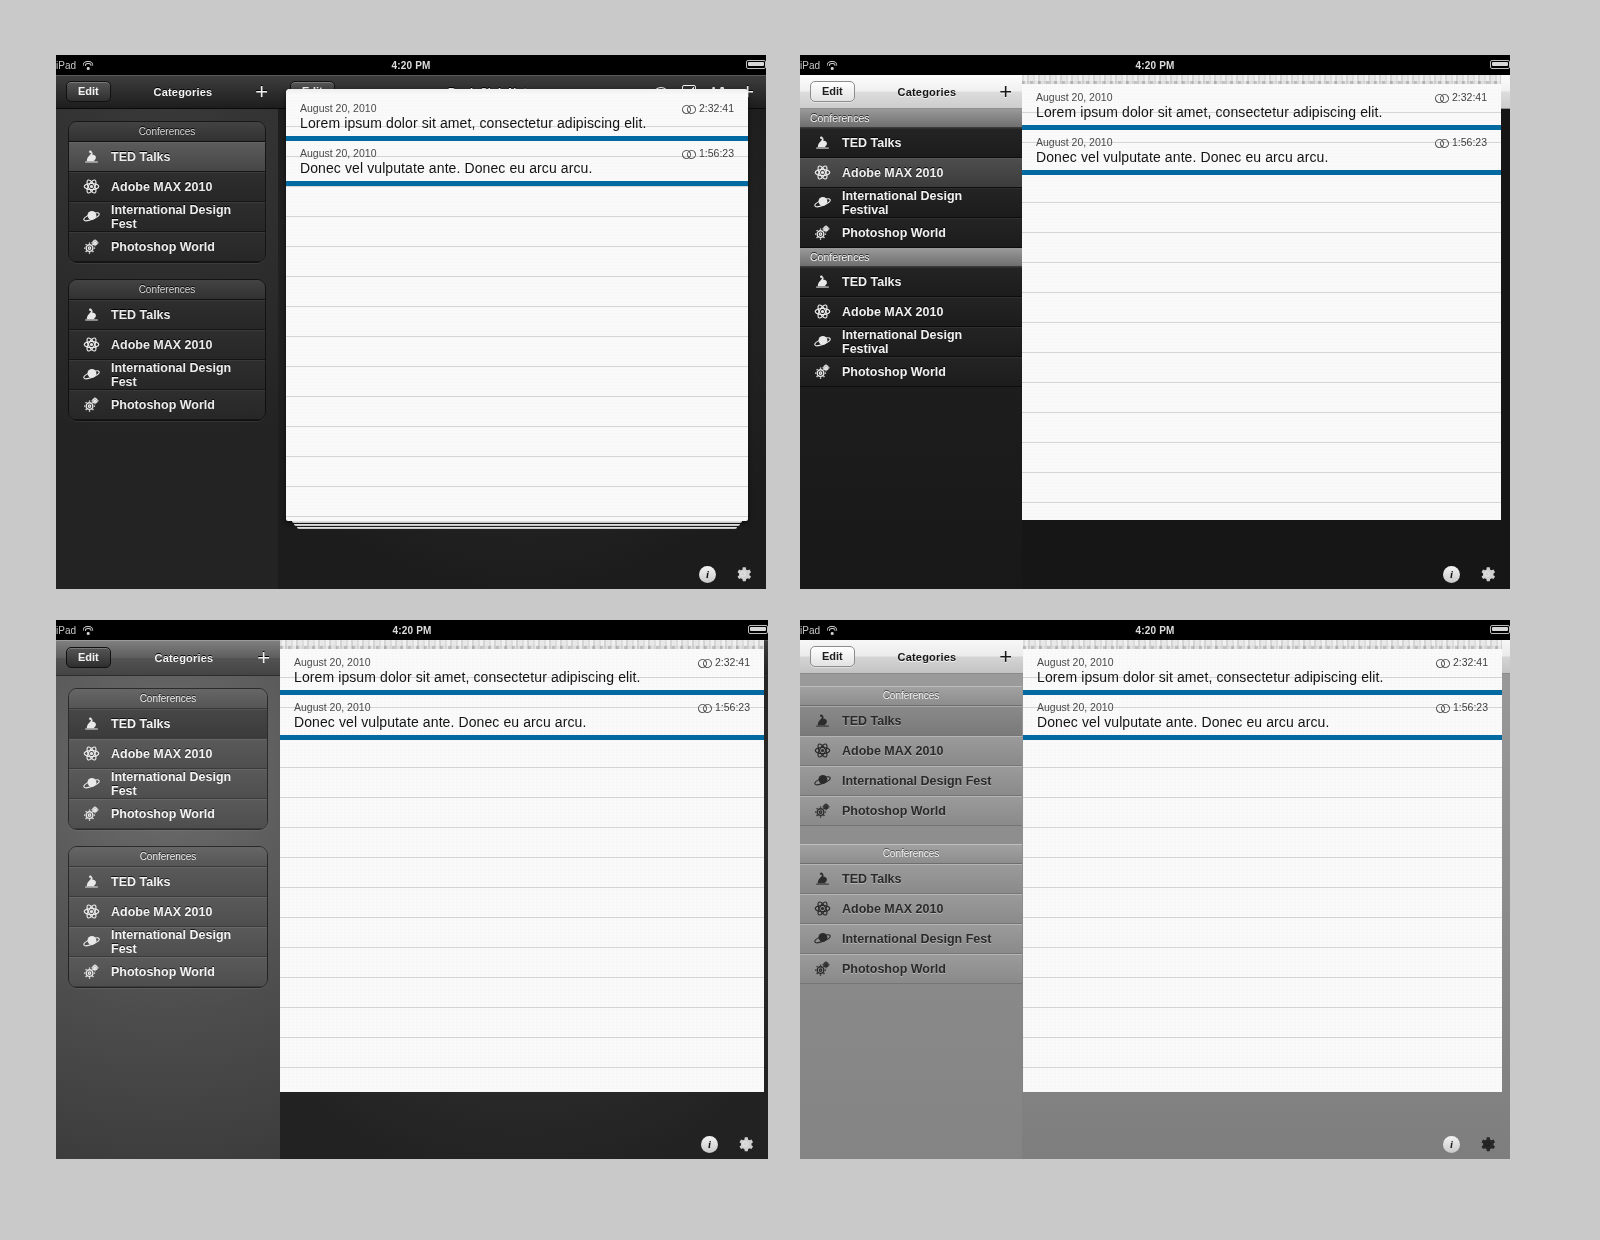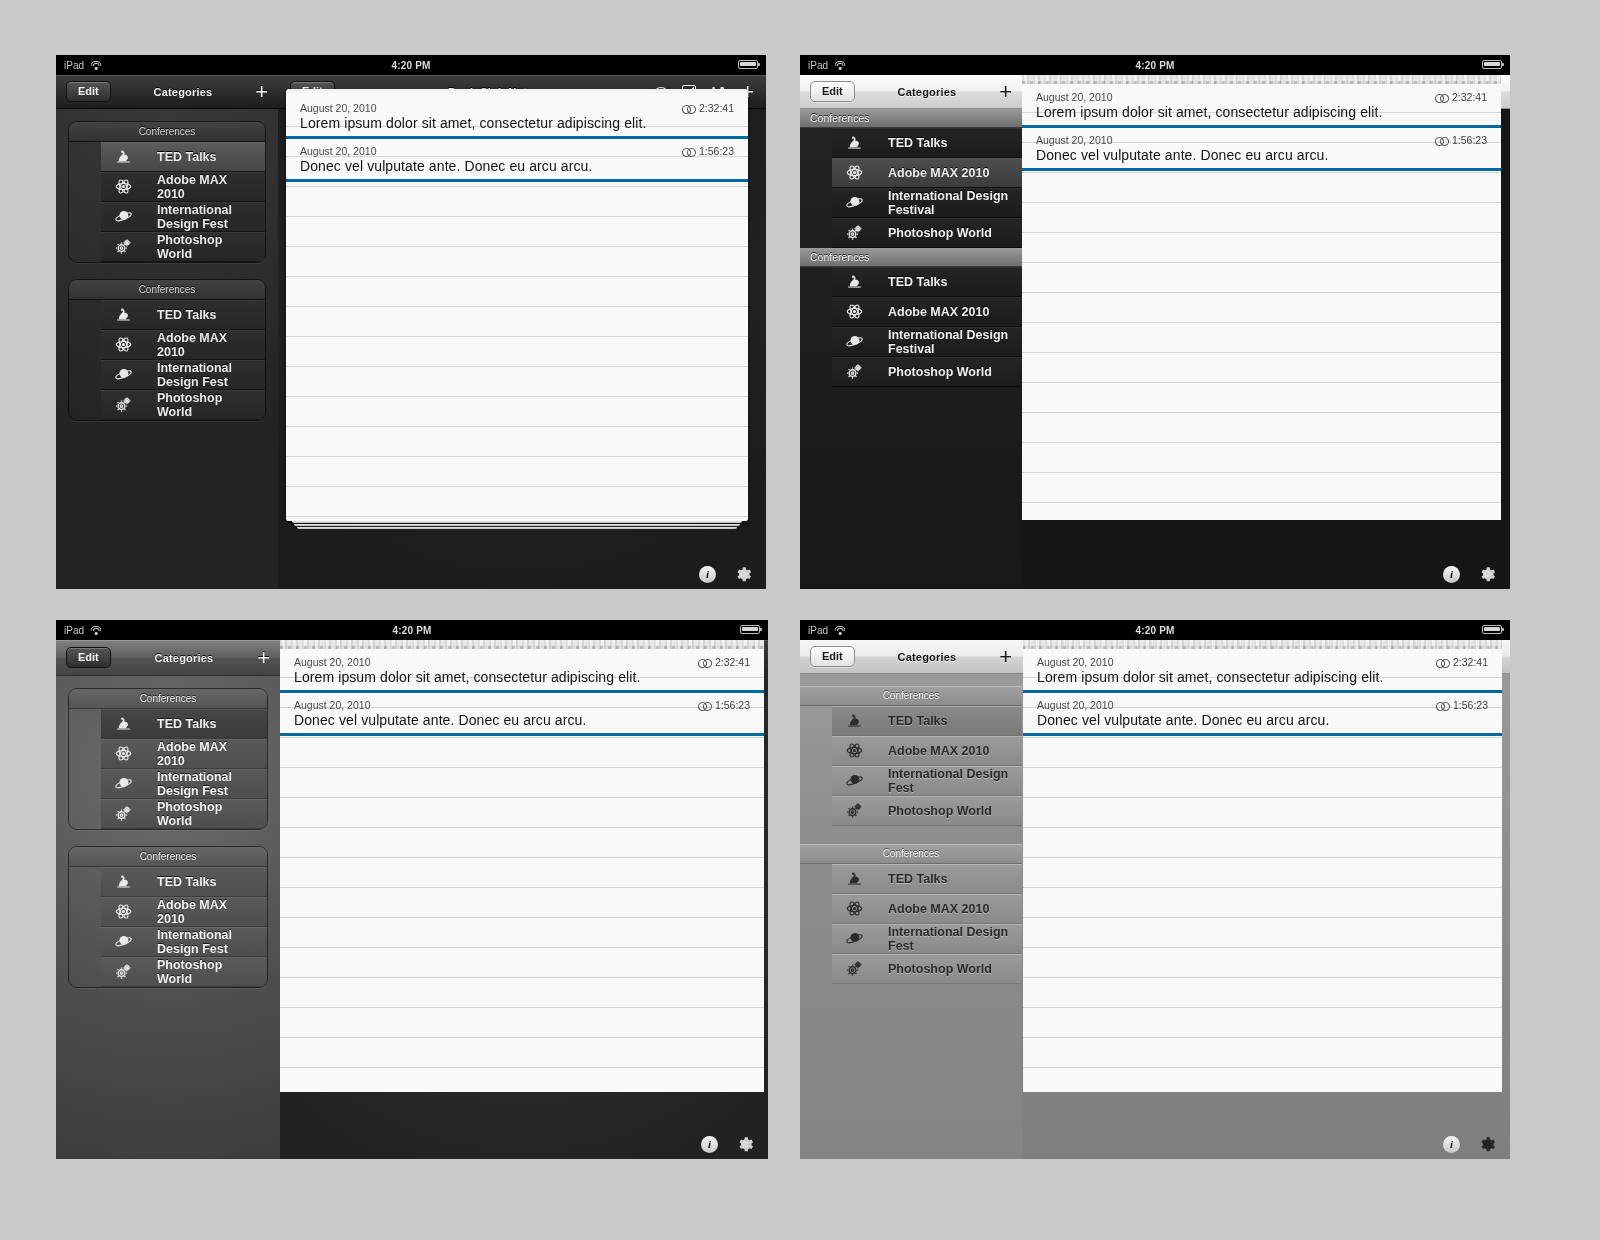--- a/index.html
+++ b/index.html
@@ -17,21 +17,21 @@
   .pad{ position:absolute; overflow:hidden; }
   .pad.p1{ left:56px;  top:55px;  width:710px; height:534px; }
   .pad.p2{ left:800px; top:55px;  width:710px; height:534px; }
   .pad.p3{ left:56px;  top:620px; width:712px; height:539px; }
   .pad.p4{ left:800px; top:620px; width:710px; height:539px; }
 
   
   .statusbar{
     height:20px; background:#000; color:#c6c6c6;
     display:flex; align-items:center; position:relative;
-    font-size:10px; padding:0 8px;
+    font-size:10px; padding:0 0;
   }
   .sb-left{ display:flex; align-items:center; gap:6px; }
   .sb-clock{
     position:absolute; left:0; right:0; text-align:center;
     font-size:10px; color:#dcdcdc; font-weight:bold; letter-spacing:.2px;
   }
   .sb-right{ margin-left:auto; position:relative; z-index:2; }
   .wifi{ display:inline-block; width:12px; height:9px; position:relative; }
   .wifi i{ position:absolute; border:1.4px solid #cfcfcf; border-bottom:none;
            border-radius:50% 50% 0 0 / 100% 100% 0 0; left:50%; transform:translateX(-50%); }
@@ -128,22 +128,22 @@
        border-radius:50% 50% 0 0 / 100% 100% 0 0; left:50%; transform:translateX(-50%); }
   .wifi2 i:nth-child(1){ width:15px; height:7px; bottom:3.5px; }
   .wifi2 i:nth-child(2){ width:9px;  height:4.3px; bottom:3.5px; }
   .wifi2 i:nth-child(3){ width:3.2px; height:3.2px; bottom:0; border:none;
        background:currentColor; border-radius:50%; }
 
   
   .sb-scroll{ padding:12px 0; }
   .group{ margin:0 12px 16px; border-radius:9px; overflow:hidden; }
   .ghdr{ font-size:10px; text-align:center; padding:4px 0; font-weight:normal; }
-  .row{ display:flex; align-items:center; gap:24px; padding:0 12px;
-        height:30px; font-size:12.5px; font-weight:bold; cursor:pointer;margin-left:32px; }
+  .row{ display:flex; align-items:center; gap:10px; padding:0 12px;
+        height:30px; font-size:12.5px; font-weight:bold; cursor:pointer; }
   .row .ic{ width:20px; height:20px; display:inline-flex; align-items:center;
         justify-content:center; flex:none; }
 
   
   .style-grouped .group{
     border:1px solid rgba(0,0,0,.55);
     box-shadow:0 1px 0 rgba(255,255,255,.07);
   }
   .p1 .style-grouped .ghdr{ color:#d8d8d8; background:linear-gradient(#434343,#313131);
     text-shadow:0 -1px 0 #000; border-bottom:1px solid #111; }
@@ -196,21 +196,21 @@
     background-image:repeating-linear-gradient(to bottom,
         transparent 0 29px, #d6d6d6 29px 30px);
     background-position:0 8px; }
   .paper .tex{ position:absolute; inset:0; opacity:.5;
     background-image:
       repeating-linear-gradient(0deg, rgba(0,0,0,.018) 0 1px, transparent 1px 3px),
       repeating-linear-gradient(90deg, rgba(0,0,0,.015) 0 1px, transparent 1px 4px);
   }
   .notelist{ position:relative; z-index:3; }
   .noteitem{ padding:6px 14px 5px; position:relative;
-     border-bottom:3px solid #0369a1; }
+     border-bottom:5px solid #0369a1; }
   .nmeta{ display:flex; align-items:center; }
   .ndate{ font-size:10.5px; color:#4a4a4a; }
   .ntime{ margin-left:auto; font-size:10.5px; color:#3e3e3e;
      display:flex; align-items:center; gap:3px; }
   .chain{ display:inline-block; width:14px; height:9px; position:relative; }
   .chain:before,.chain:after{ content:""; position:absolute; width:7px; height:7px;
      border:1.5px solid #4a4a4a; border-radius:50%; top:1px; }
   .chain:before{ left:0; transform:rotate(-25deg); }
   .chain:after{ left:5px; transform:rotate(-25deg); }
   .ntext{ font-size:14px; color:#131313; margin-top:1px; letter-spacing:.1px; }

